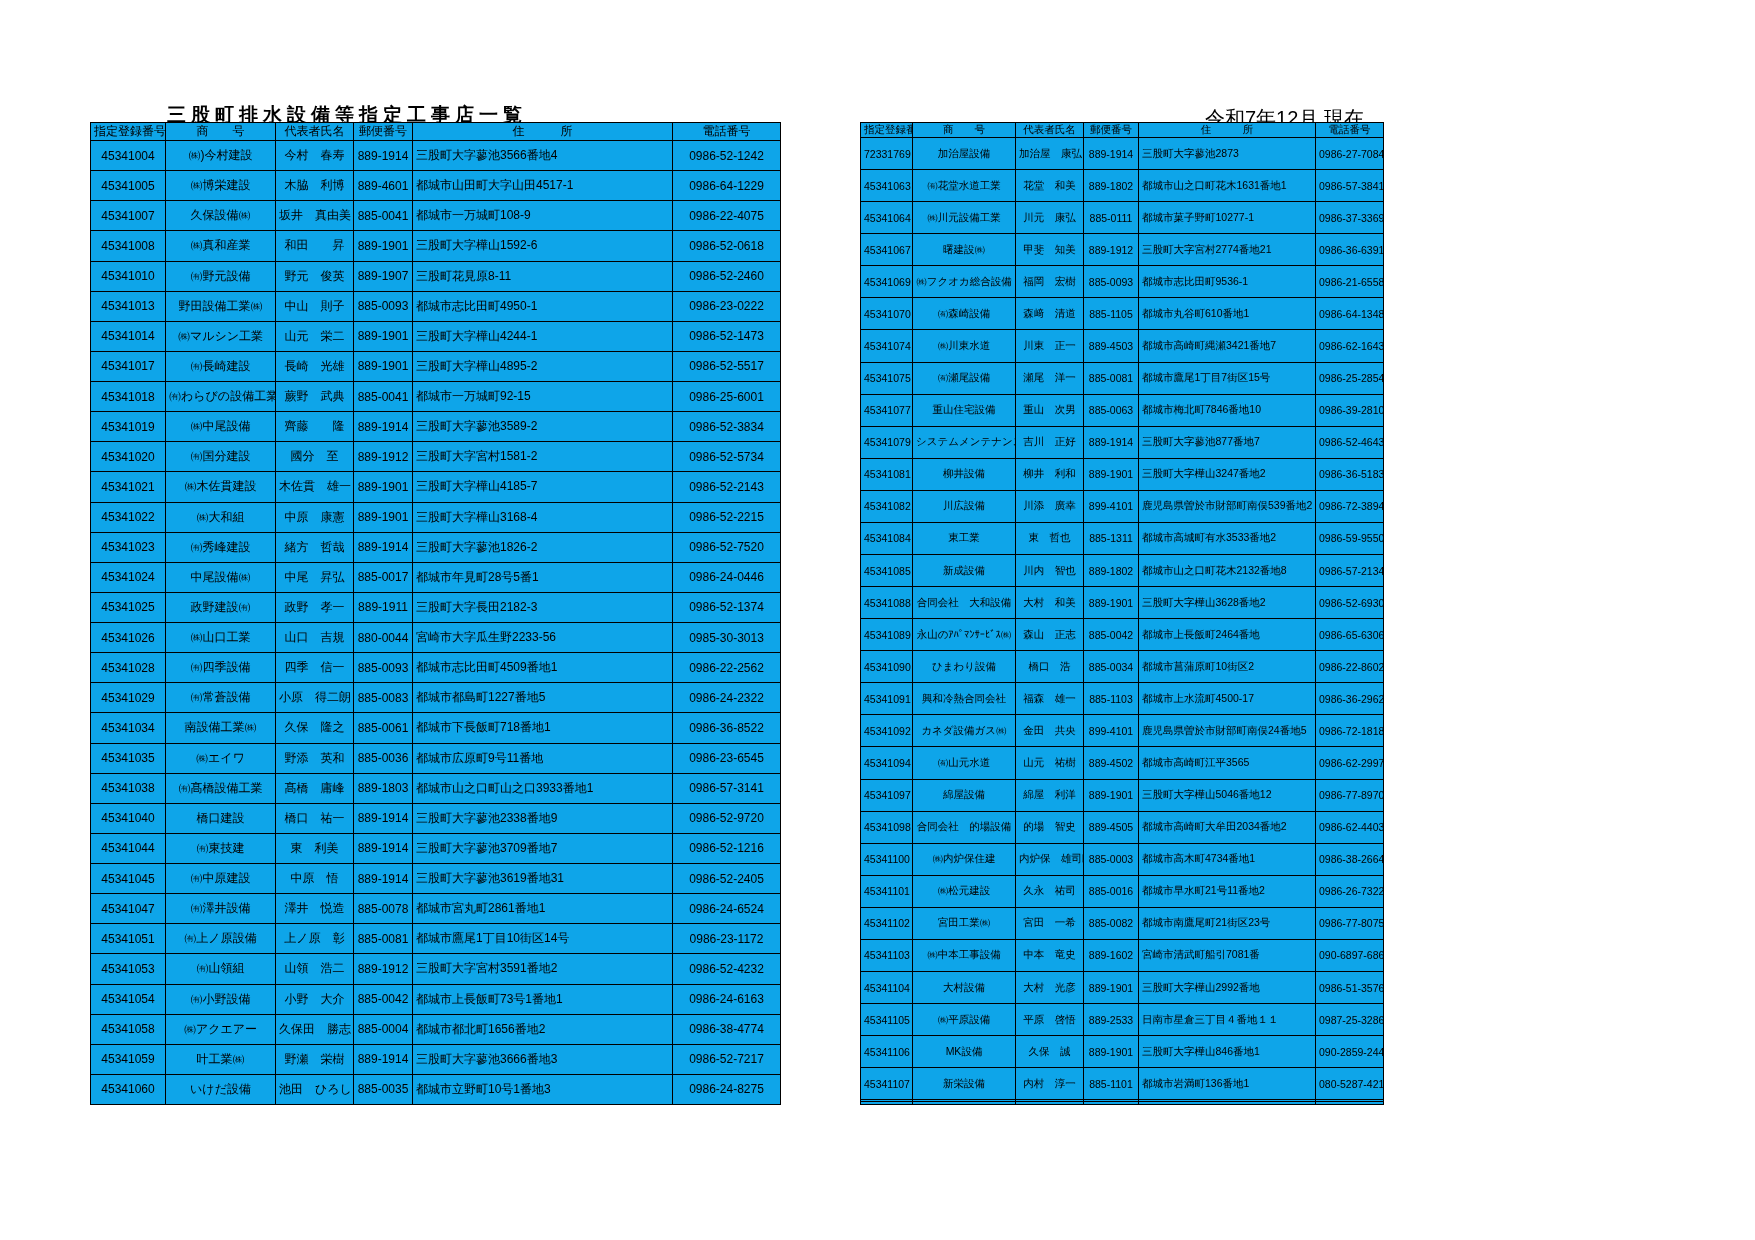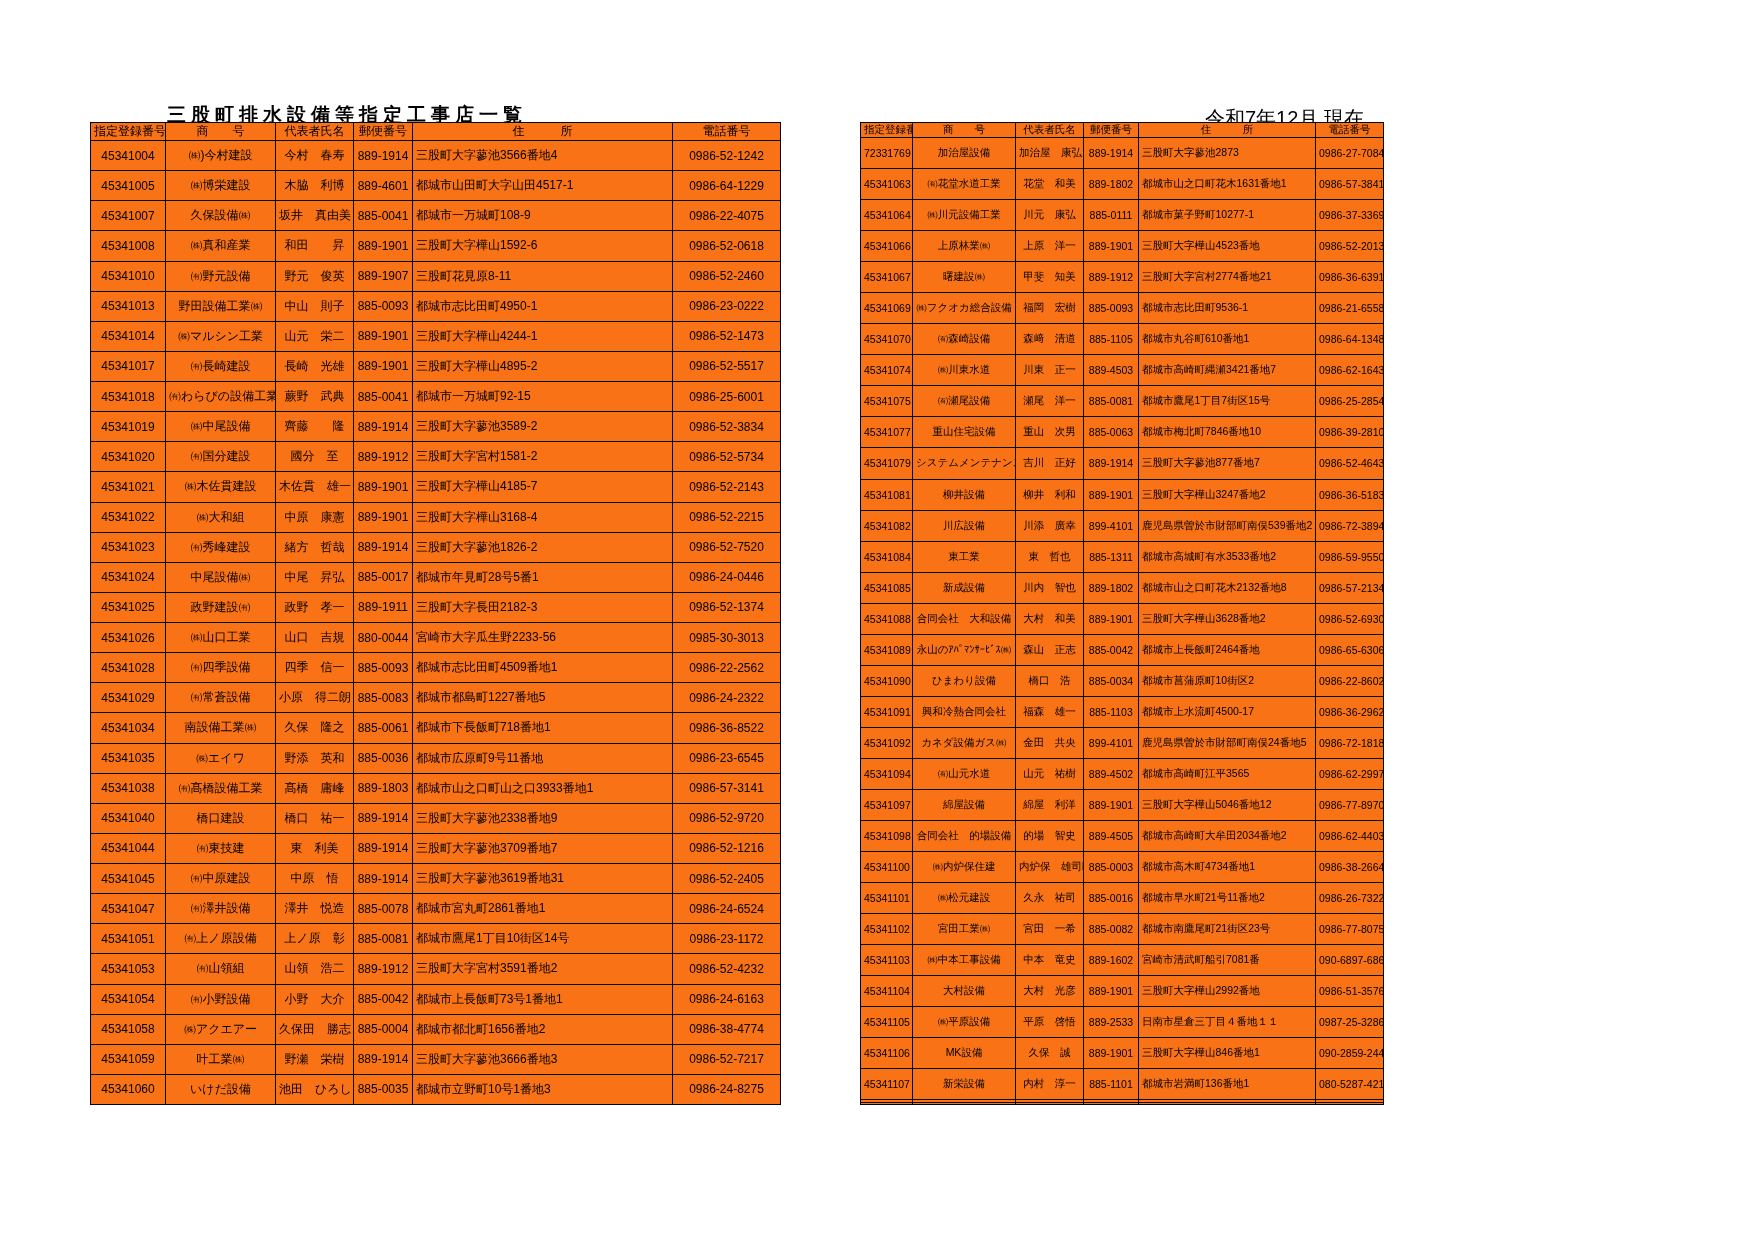--- a/index.html
+++ b/index.html
@@ -24,21 +24,21 @@
     left:1205px;top:105px;
     font-size:20px;
     white-space:nowrap;
   }
   table.t{
     position:absolute;
     top:122px;
     height:983px;
     border-collapse:collapse;
     table-layout:fixed;
-    background:#f97316;
+    background:#0ea5e9;
   }
   table.t th,table.t td{
     border:1.5px solid #000;
     padding:0 3px;
     white-space:nowrap;
     overflow:hidden;
     font-weight:normal;
     text-align:center;
     vertical-align:middle;
   }
@@ -382,28 +382,20 @@
         </tr>
         <tr>
           <td>45341064</td>
           <td>㈱川元設備工業</td>
           <td>川元　康弘</td>
           <td>885-0111</td>
           <td>都城市菓子野町10277-1</td>
           <td>0986-37-3369</td>
         </tr>
         <tr>
-          <td>45341066</td>
-          <td>上原林業㈱</td>
-          <td>上原　洋一</td>
-          <td>889-1901</td>
-          <td>三股町大字樺山4523番地</td>
-          <td>0986-52-2013</td>
-        </tr>
-        <tr>
           <td>45341067</td>
           <td>曙建設㈱</td>
           <td>甲斐　知美</td>
           <td>889-1912</td>
           <td>三股町大字宮村2774番地21</td>
           <td>0986-36-6391</td>
         </tr>
         <tr>
           <td>45341069</td>
           <td>㈱フクオカ総合設備</td>

